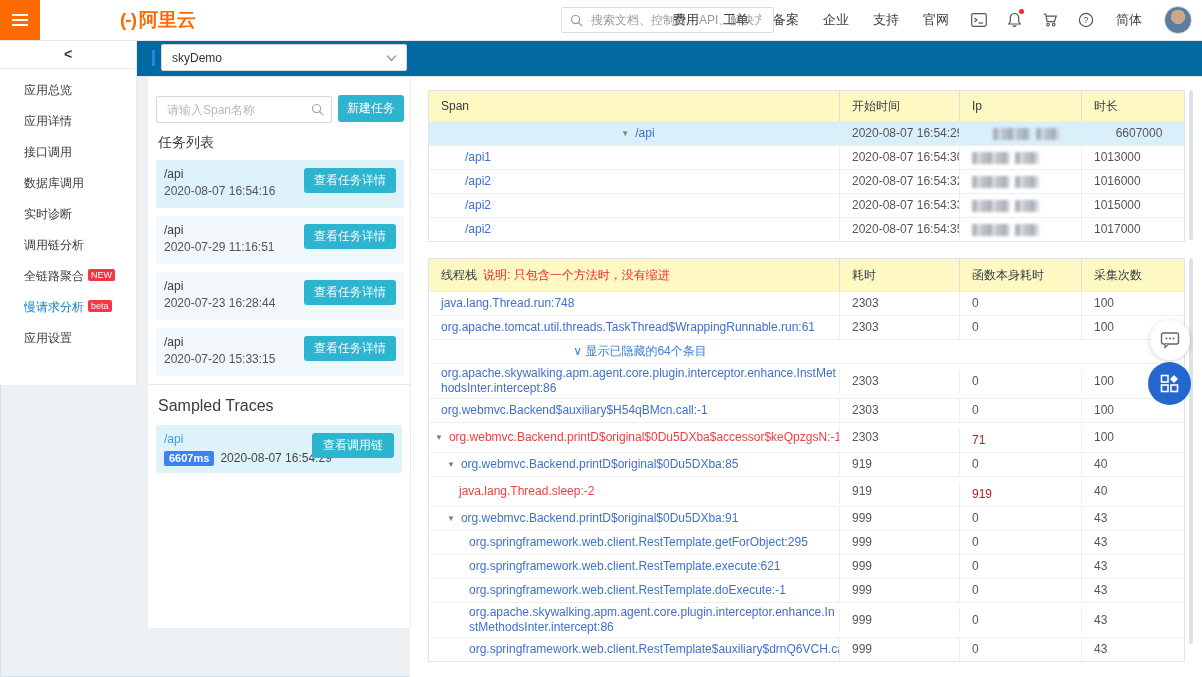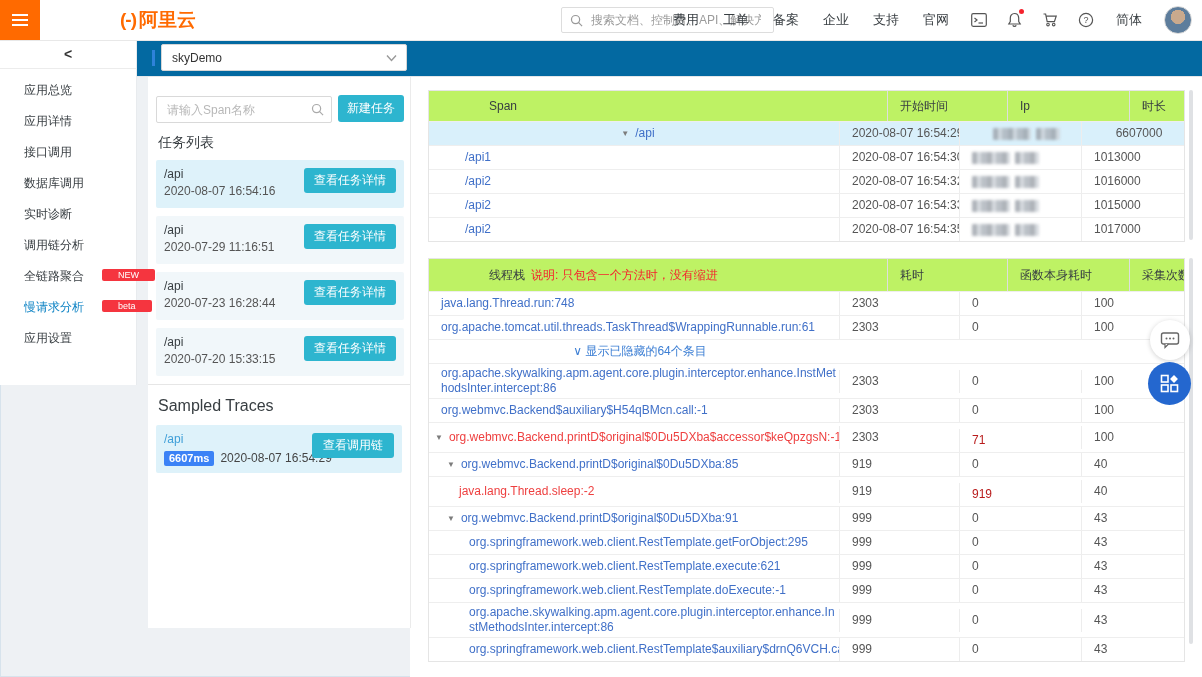--- a/index.html
+++ b/index.html
@@ -29,21 +29,21 @@
   
   .sidebar{position:absolute;left:0;top:40px;width:136px;height:345px;background:#fff;
            border-right:1px solid #e8ebee;z-index:20;}
   .collapse{height:28px;border-bottom:1px solid #ececec;display:flex;align-items:center;
             justify-content:center;font-size:14px;font-weight:bold;color:#333;cursor:pointer;}
   .side-items{padding-top:6px;}
   .side-item{height:31px;line-height:31px;padding-left:24px;font-size:12px;color:#373d41;
              cursor:pointer;white-space:nowrap;}
   .side-item.active{color:#0c82c4;}
   .badge{display:inline-block;background:#f5353f;color:#fff;font-size:9px;line-height:12px;
-         padding:0 16px;border-radius:2px;margin-left:18px;vertical-align:2px;}
+         padding:0 3px;border-radius:2px;margin-left:4px;vertical-align:2px;}
   
   .selbar{position:absolute;left:136px;top:40px;width:1066px;height:36px;background:#0369a1;
           border-bottom:1px solid #e4e7ea;z-index:10;}
   .accent{position:absolute;left:16px;top:10px;width:3px;height:16px;background:#2e82d9;}
   .appsel{position:absolute;left:25px;top:4px;width:246px;height:27px;border:1px solid #d6d6d6;
           border-radius:2px;font-size:12px;color:#333;line-height:27px;padding-left:10px;
           cursor:pointer;background:#fff;box-sizing:border-box;}
   .appsel svg{position:absolute;right:9px;top:9px;}
   
   .taskpanel{position:absolute;left:148px;top:76px;width:262px;height:552px;background:#fff;
@@ -73,22 +73,22 @@
   .scard .btn{position:absolute;right:8px;top:8px;width:82px;height:25px;}
   .dur-badge{display:inline-block;background:#3b82f6;color:#fff;font-size:11px;font-weight:bold;
              line-height:15px;padding:0 5px;border-radius:2px;margin-right:6px;}
   .scard .ctime{display:inline;font-size:12px;color:#444;}
   
   .main{position:absolute;left:410px;top:76px;width:792px;height:601px;background:#fff;}
   .dtable{position:absolute;left:18px;width:757px;border:1px solid #e5e5e5;box-sizing:border-box;
           background:#fff;}
   .spantable{top:14px;}
   .stacktable{top:182px;}
-  .thead{display:grid;grid-template-columns:410px 120px 122px 1fr;background:#bef264;
-         font-size:12px;color:#373d41;padding-left:48px;}
+  .thead{display:grid;grid-template-columns:410px 120px 122px 1fr;background:#fef9c3;
+         font-size:12px;color:#373d41;}
   .spantable .thead{height:30px;line-height:30px;}
   .stacktable .thead{height:32px;line-height:32px;}
   .th{padding-left:12px;white-space:nowrap;overflow:hidden;}
   .th+.th{border-left:1px solid #dedede;}
   .trow{display:grid;grid-template-columns:410px 120px 122px 1fr;border-top:1px solid #eeeeee;
         font-size:12px;color:#555;min-height:23px;align-items:center;background:#fff;}
   .trow.sel{background:#d9f0fb;text-align:center;}
   .td{padding-left:12px;line-height:23px;white-space:nowrap;overflow:hidden;}
   .td+.td{border-left:1px solid #ededed;}
   .lnk{color:#4070c8;cursor:pointer;}

